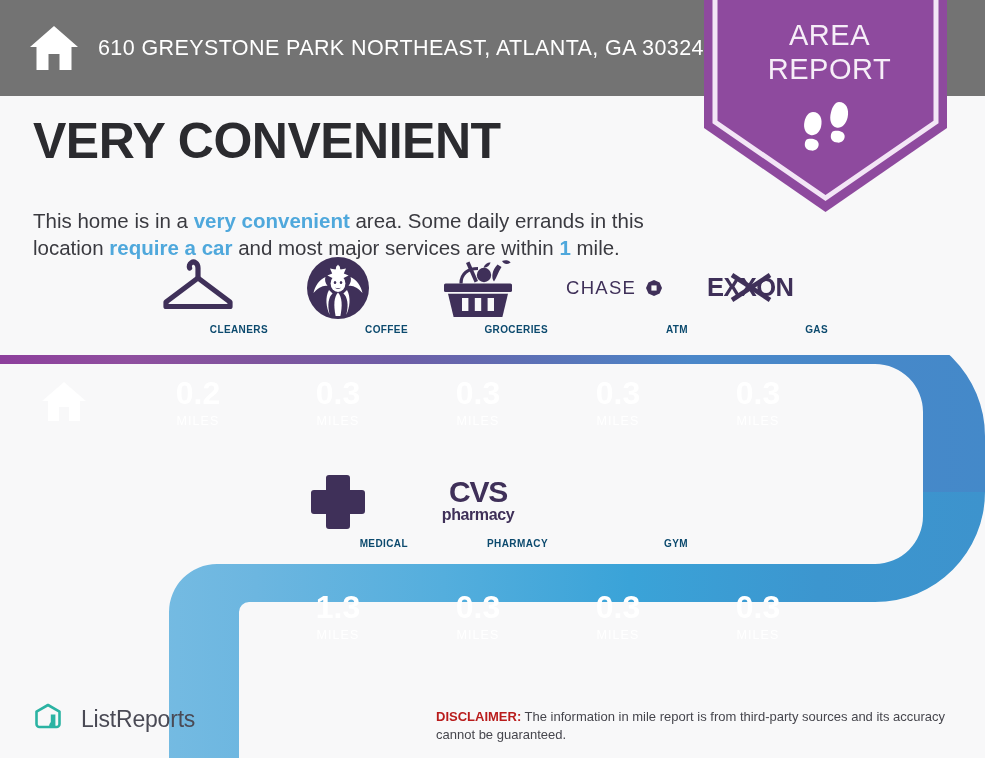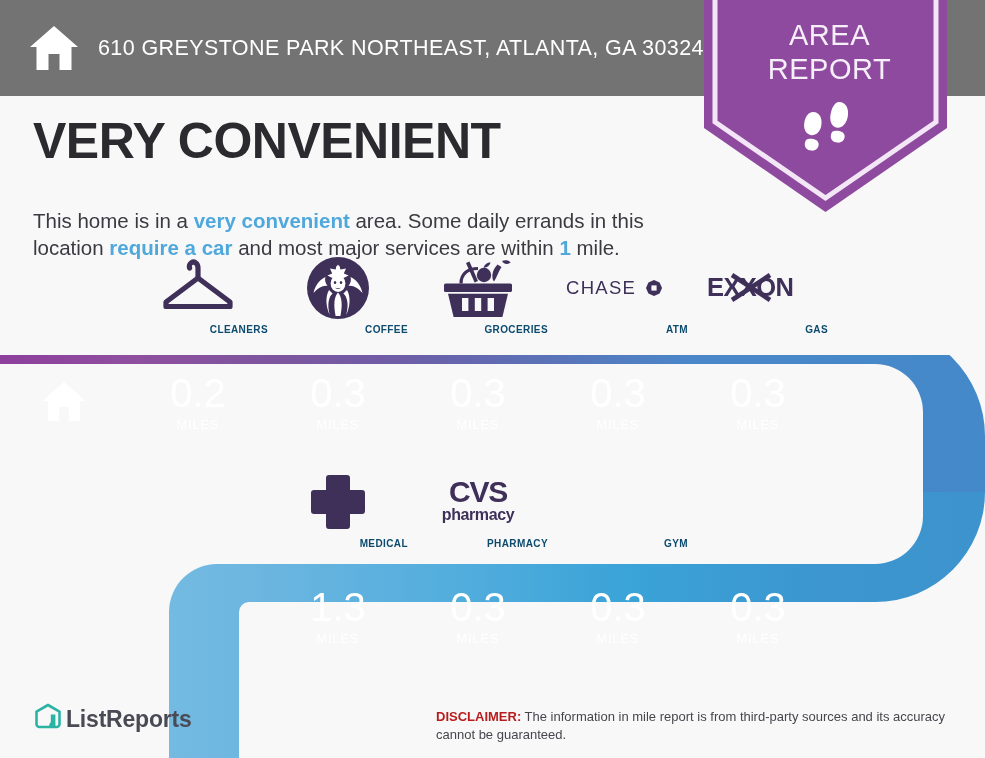--- a/index.html
+++ b/index.html
@@ -103,40 +103,40 @@
   
   .dist-row { position: absolute; display: flex; }
   #dist-row-1 { left: 128px; top: 367px; }
   #dist-row-2 { left: 268px; top: 581px; }
   .dist-cell {
     width: 140px; height: 70px;
     display: flex; flex-direction: column;
     align-items: center; justify-content: center;
     color: #ffffff;
   }
-  .dist-value { font-size: 40px; font-weight: 400; line-height: 1; }
+  .dist-value { font-size: 32px; font-weight: 700; line-height: 1; }
   .dist-unit {
     font-size: 12.5px; font-weight: 400;
     letter-spacing: 1.1px; margin-top: 5px;
   }
   #home-marker {
     position: absolute; left: 0; top: 367px;
     width: 128px; height: 70px;
     display: flex; align-items: center; justify-content: center;
   }
 
   
   #brand {
     position: absolute; left: 33px; top: 702px;
     display: flex; align-items: center;
   }
   #brand-name {
-    margin-left: 3px;
+    margin-left: 18px;
     font-size: 23px; color: #4a4a55;
-    font-weight: 700; letter-spacing: -0.2px;
+    font-weight: 400; letter-spacing: -0.2px;
   }
   #disclaimer {
     position: absolute; left: 436px; top: 708px;
     width: 520px;
     font-size: 13px; line-height: 1.35;
     color: #46464d;
   }
   #disclaimer b { color: #b91c1c; }
 </style>
 </head>

